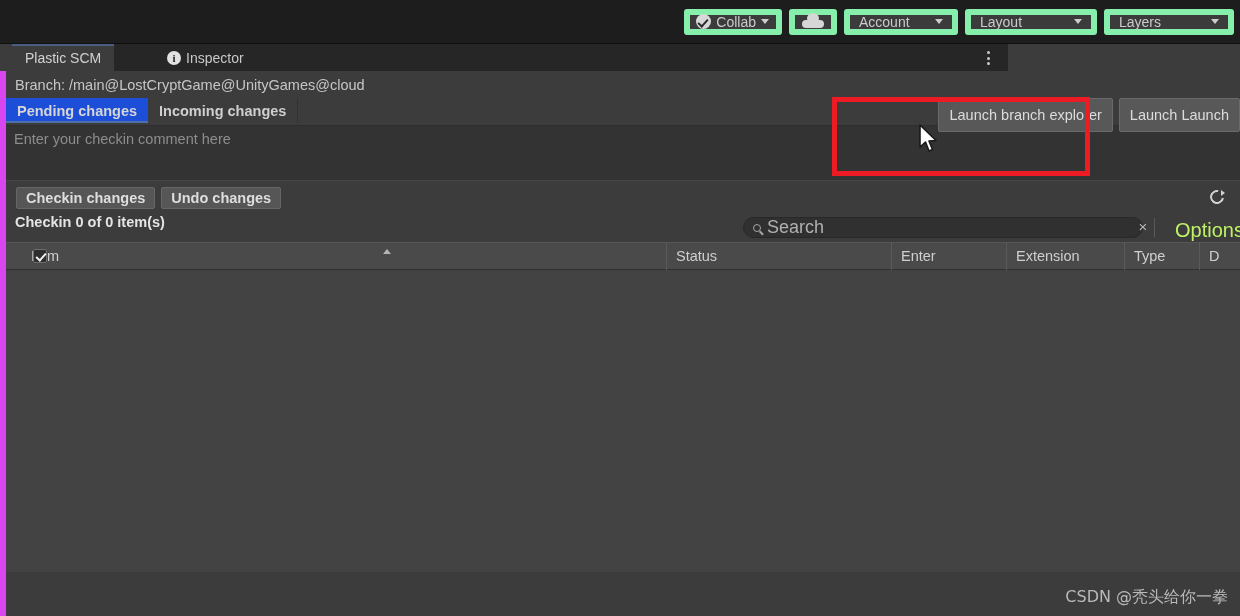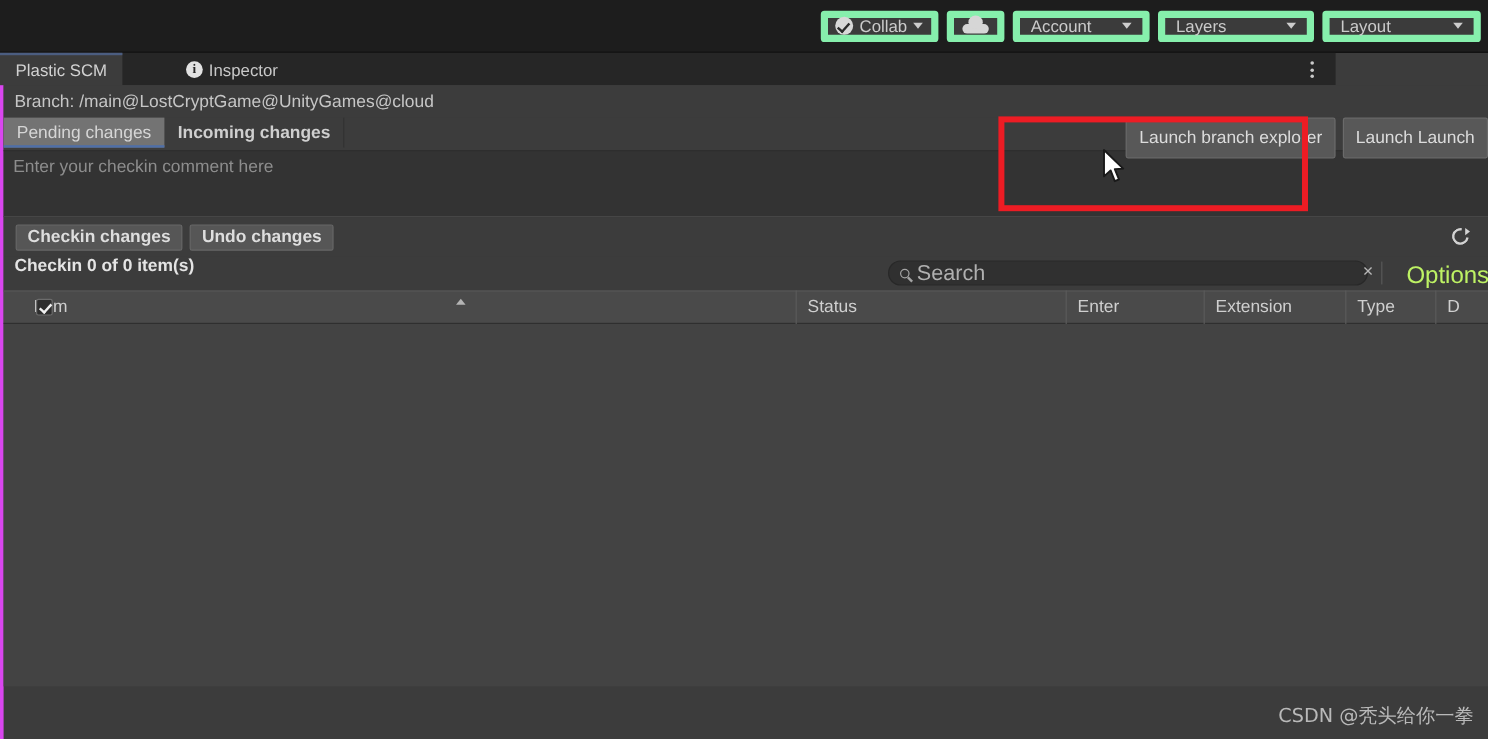--- a/index.html
+++ b/index.html
@@ -52,21 +52,21 @@
   .cloud::after {
     content: ""; position: absolute; left: 5px; bottom: 4px;
     width: 12px; height: 11px; background: #d6d6d6; border-radius: 50%;
   }
   .acct-btn { width: 114px; }
   .layers-btn { width: 130px; }
   .layout-btn { width: 132px; }
 
   
   .tabbar {
-    position: absolute; left: 0; top: 44px; width: 1113px; height: 27px;
+    position: absolute; left: 12px; top: 44px; width: 996px; height: 27px;
     background: #262626;
   }
   .tab {
     position: absolute; top: 0; height: 27px;
     display: flex; align-items: center; gap: 5px;
     padding: 0 13px; font-size: 14px; color: #c4c4c4;
   }
   .tab.active {
     left: 0; background: #3c3c3c;
     color: #d2d2d2;
@@ -87,39 +87,39 @@
     width: 16px; height: 18px;
     display: flex; flex-direction: column; align-items: center;
     justify-content: center; gap: 2.5px;
   }
   .kebab i { width: 3px; height: 3px; background: #c9c9c9; border-radius: 50%; }
 
   
   .panel {
     position: absolute; left: 0; top: 71px; width: 1240px; height: 545px;
     background: #3c3c3c;
-    border-left: 3px solid #d946ef;
+    border-left: 6px solid #d946ef;
   }
   .branchbar {
     height: 27px; display: flex; align-items: center;
     padding-left: 9px; font-size: 14.5px; color: #c6c6c6;
     background: #3c3c3c;
   }
 
   
   .subtabs {
     position: relative; height: 27px; background: #3c3c3c;
     display: flex; align-items: flex-start;
   }
   .subtab {
     height: 25px; display: flex; align-items: center;
     padding: 0 11px; font-size: 14.5px; color: #d6d6d6;
     position: relative;
   }
-  .subtab.active { background: #737373; font-weight: normal; }
+  .subtab.active { background: #1d4ed8; font-weight: bold; }
   .subtab.active::after {
     content: ""; position: absolute; left: 0; bottom: 0;
     width: 100%; height: 2px; background: #4f6fa8;
   }
   .subtab.plain { color: #cfcfcf; font-weight: bold;
     border-right: 1px solid #323232; }
 
   .launch-wrap {
     position: absolute; right: 0; top: 0;
     display: flex; align-items: flex-start; gap: 0;
@@ -269,26 +269,26 @@
       <span>Collab</span>
       <span class="caret"></span>
     </div>
     <div class="tb-btn cloud-btn">
       <span class="cloud"></span>
     </div>
     <div class="tb-btn wide acct-btn">
       <span>Account</span>
       <span class="caret"></span>
     </div>
+    <div class="tb-btn wide layout-btn">
+      <span>Layout</span>
+      <span class="caret"></span>
+    </div>
     <div class="tb-btn wide layers-btn">
       <span>Layers</span>
-      <span class="caret"></span>
-    </div>
-    <div class="tb-btn wide layout-btn">
-      <span>Layout</span>
       <span class="caret"></span>
     </div>
   </div>
 
   <div class="tabbar">
     <div class="tab active">
       <span>Plastic SCM</span>
     </div>
     <div class="tab inactive">
       <span class="info-icon">i</span>

